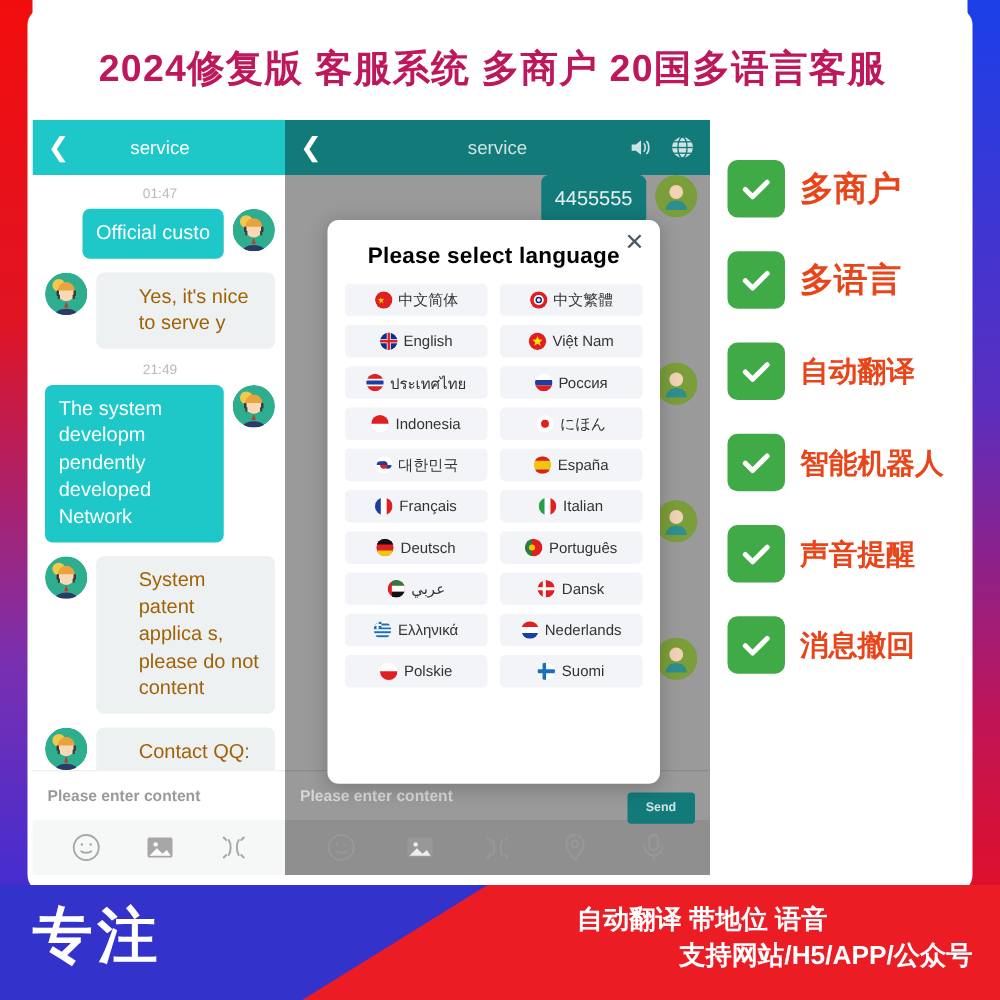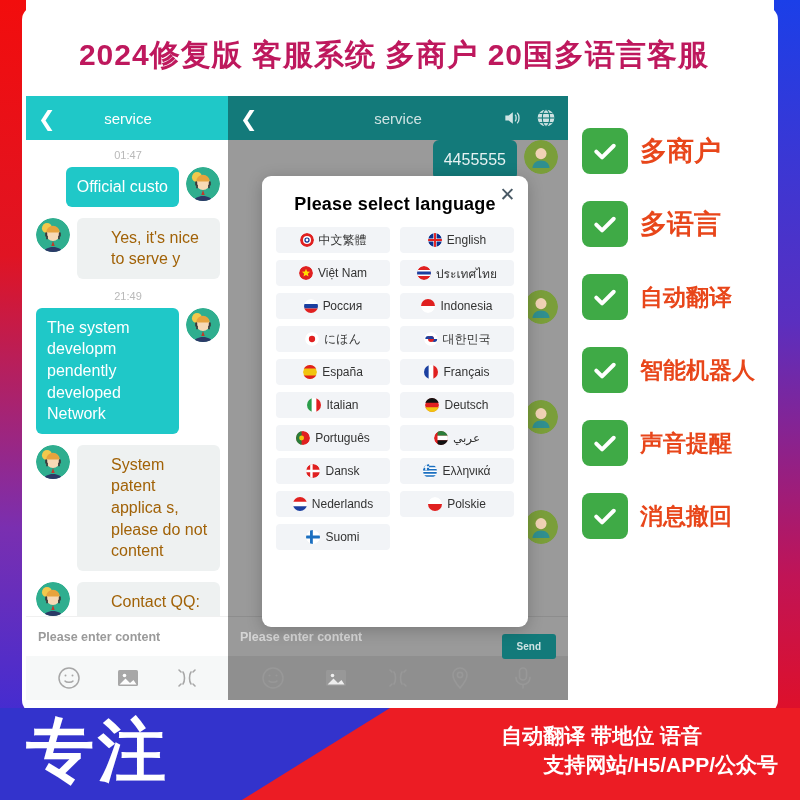--- a/index.html
+++ b/index.html
@@ -123,29 +123,29 @@
   .feat-label.sm { font-size:23px; }
 
   
   #banner { position:absolute; left:0; right:0; bottom:0; height:92px; z-index:5; background:#ec1c24; overflow:hidden; }
   #banner-blue {
     position:absolute; left:0; top:0; width:390px; height:92px; background:#3333cc;
     clip-path:polygon(0 0,100% 0,62% 100%,0 100%);
   }
   #banner-zhu {
     position:absolute; left:26px; top:-4px; color:#fff; font-weight:bold;
-    font-size:68px; line-height:92px; letter-spacing:4px;
+    font-size:48px; line-height:92px; letter-spacing:4px;
     font-family:"Liberation Sans","DejaVu Sans",sans-serif;
   }
   #banner-lines {
     position:absolute; right:22px; top:14px; text-align:right; color:#fff;
     font-weight:bold; font-size:21px; line-height:1.38;
     font-family:"Liberation Sans","DejaVu Sans",sans-serif;
   }
-  #banner-l1 { margin-right:76px; }
+  #banner-l1 { margin-right:116px; }
 </style>
 </head>
 <body>
 
 <div id="edge-left"></div>
 <div id="edge-right"></div>
 
 <div id="card"></div>
 
 <div id="headline">2024修复版 客服系统 多商户 20国多语言客服</div>
@@ -345,20 +345,29 @@
 </div>
 
 <div id="lang-modal">
   <div id="lang-close">✕</div>
   <div id="lang-title">Please select language</div>
   <div id="lang-grid">
       <div class="lang-item">
         <span class="flag">
           <svg viewBox="0 0 16 16" style="width:14px;height:14px;border-radius:50%;display:block">
             <circle cx="8" cy="8" r="8" fill="#e02020"></circle>
+            <path d="M5 5l1 2.4 2.4-.6L6.6 8.8 8 11 5.6 9.6 4 11.4l.5-2.6L2.6 7.4l2.5-.2z" fill="#ffde00"></path>
+          </svg>
+        </span>
+        <span>中文简体</span>
+      </div>
+      <div class="lang-item">
+        <span class="flag">
+          <svg viewBox="0 0 16 16" style="width:14px;height:14px;border-radius:50%;display:block">
+            <circle cx="8" cy="8" r="8" fill="#e02020"></circle>
             <circle cx="8" cy="8" r="4.6" fill="#fff"></circle>
             <circle cx="8" cy="8" r="3" fill="#0b318f"></circle>
             <circle cx="8" cy="8" r="1.6" fill="#fff"></circle>
           </svg>
         </span>
         <span>中文繁體</span>
       </div>
       <div class="lang-item">
         <span class="flag">
           <svg viewBox="0 0 16 16" style="width:14px;height:14px;border-radius:50%;display:block">

